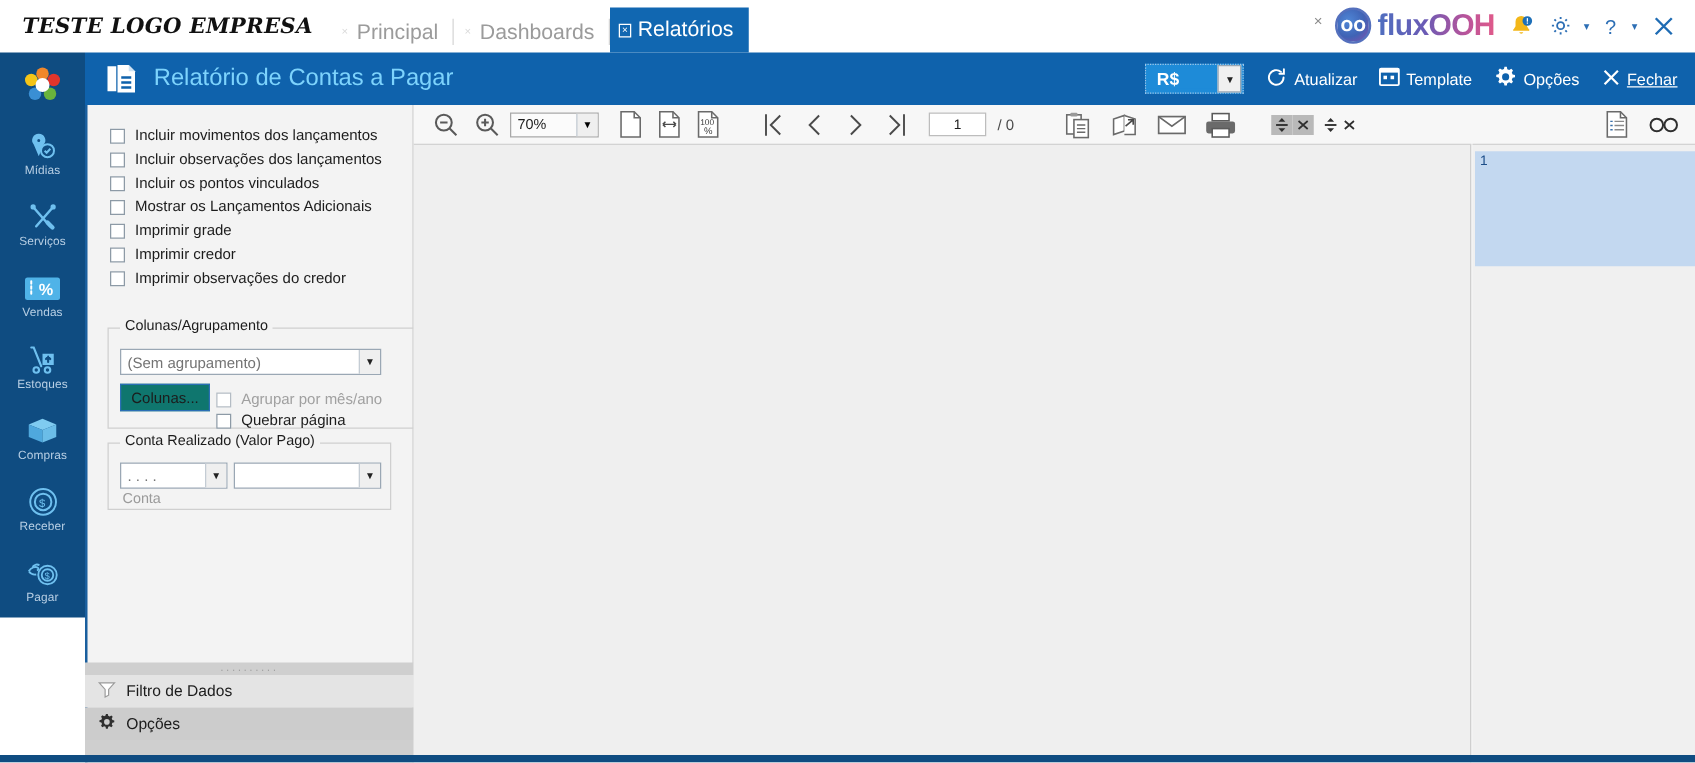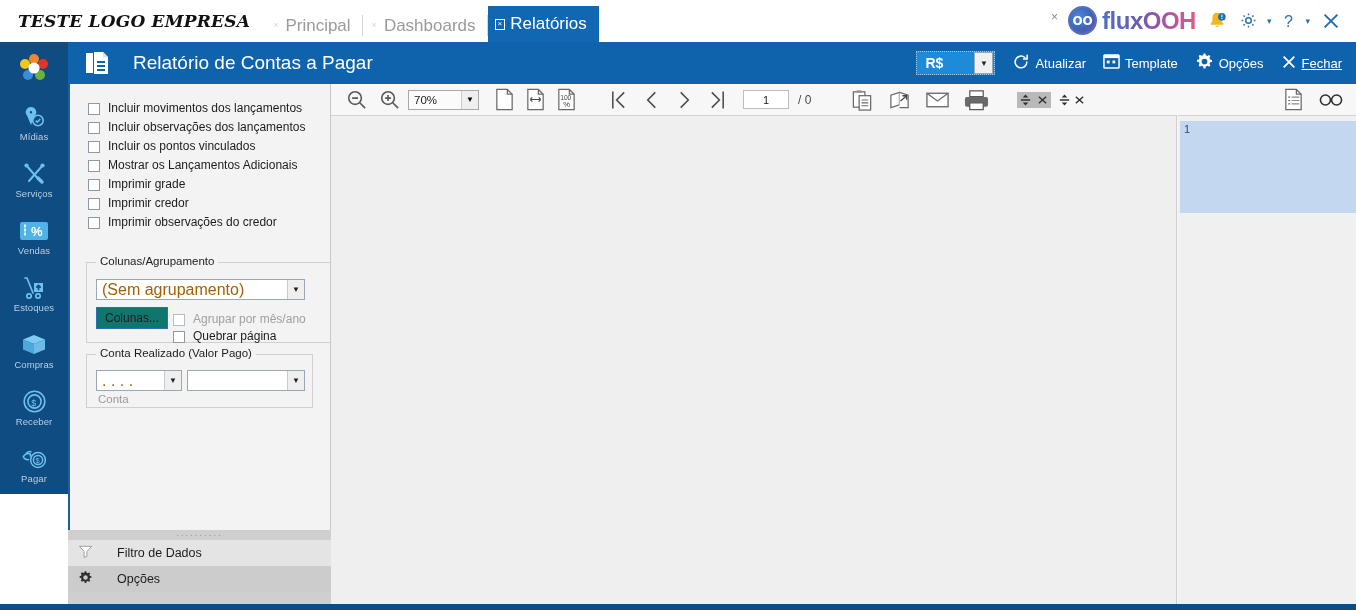--- a/index.html
+++ b/index.html
@@ -89,21 +89,21 @@
   .rail-ico { height: 27px; display: flex; align-items: center; justify-content: center; }
 
   
   #cmdbar {
     position: absolute; left: 68px; top: 42px; width: 1288px; height: 42px;
     background: #0f62ac;
     display: flex; align-items: center;
   }
   #cmd-title-ico { margin-left: 14px; display: flex; align-items: center; }
   #cmd-title {
-    color: #ffffff; font-size: 19px; margin-left: 21px; font-weight: 300;
+    color: #7dd3fc; font-size: 19px; margin-left: 11px; font-weight: 300;
   }
   #cmd-right { margin-left: auto; display: flex; align-items: center; gap: 17px; padding-right: 14px; }
   #currency-combo {
     display: flex; align-items: center; height: 24px;
     border: 1px dotted #9fc6e8; background: #1e8bd8;
   }
   #currency-val {
     width: 56px; color: #ffffff; font-weight: bold; font-size: 14px;
     padding-left: 8px; background: #1e8bd8;
   }
@@ -140,21 +140,21 @@
   }
   .group-title {
     position: absolute; top: -8px; left: 9px; background: #f3f3f3;
     padding: 0 4px; font-size: 11.5px; color: #1c1c1c;
   }
   .combo {
     display: flex; align-items: center; height: 21px;
     background: #ffffff; border: 1px solid #9aa7b4;
   }
   .combo-val {
-    flex: 1; font-size: 16px; color: #a16207; padding-left: 5px;
+    flex: 1; font-size: 12px; color: #737373; padding-left: 5px;
     white-space: nowrap; overflow: hidden;
   }
   .combo-arrow {
     width: 17px; height: 19px; background: #efefef;
     border-left: 1px solid #c4ccd4;
     display: flex; align-items: center; justify-content: center;
     font-size: 8px; color: #222;
   }
   .btn {
     height: 22px; padding: 0 9px; background: #0f766e;
@@ -163,21 +163,21 @@
   }
 
   
   #splitgrip {
     position: absolute; left: 68px; top: 530px; width: 263px; height: 10px;
     background: #cfcfcf; display: flex; align-items: center; justify-content: center;
     letter-spacing: 2px; font-size: 8px; color: #8d8d8d; overflow: hidden;
   }
   .panelrow {
     position: absolute; left: 68px; width: 263px; height: 26px;
-    display: flex; align-items: center; gap: 24px; padding-left: 10px;
+    display: flex; align-items: center; gap: 8px; padding-left: 10px;
     font-size: 12.5px; color: #1c1c1c;
   }
   #panelrow-filtro { top: 540px; background: #e4e4e4; }
   #panelrow-opcoes { top: 566px; background: #cccccc; }
   #panel-tail {
     position: absolute; left: 68px; top: 592px; width: 263px; height: 18px;
     background: #cfcfcf;
   }
 
   

